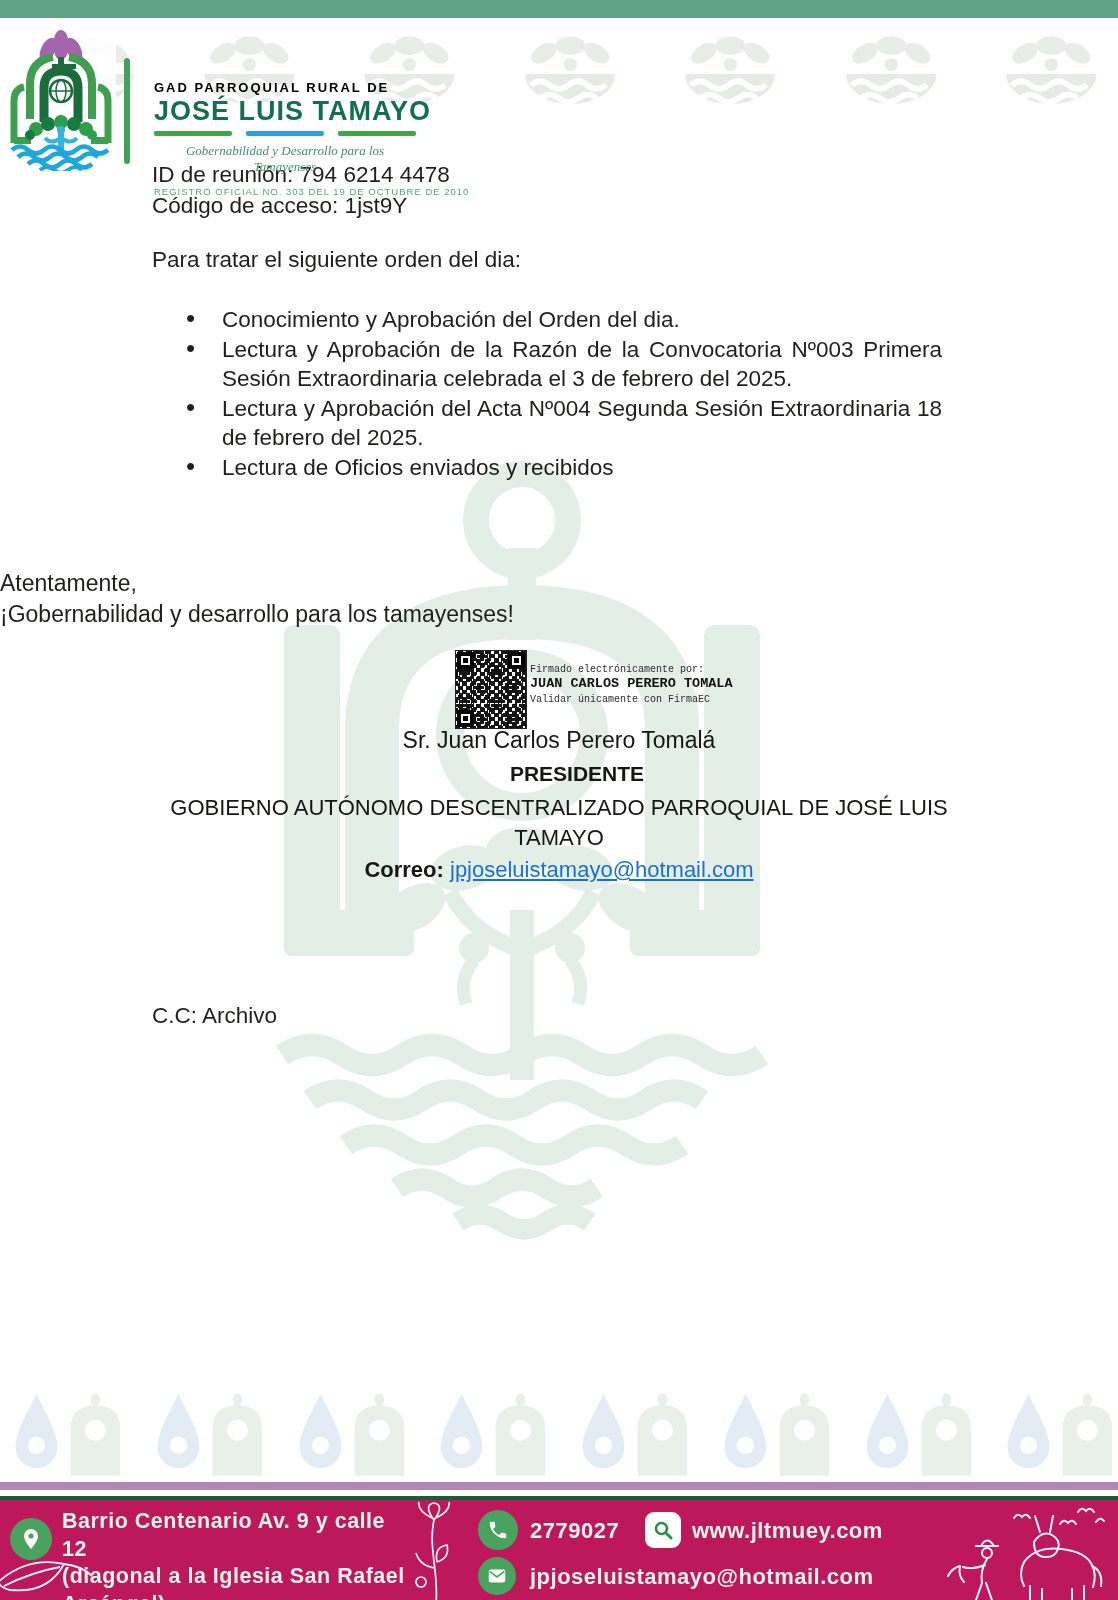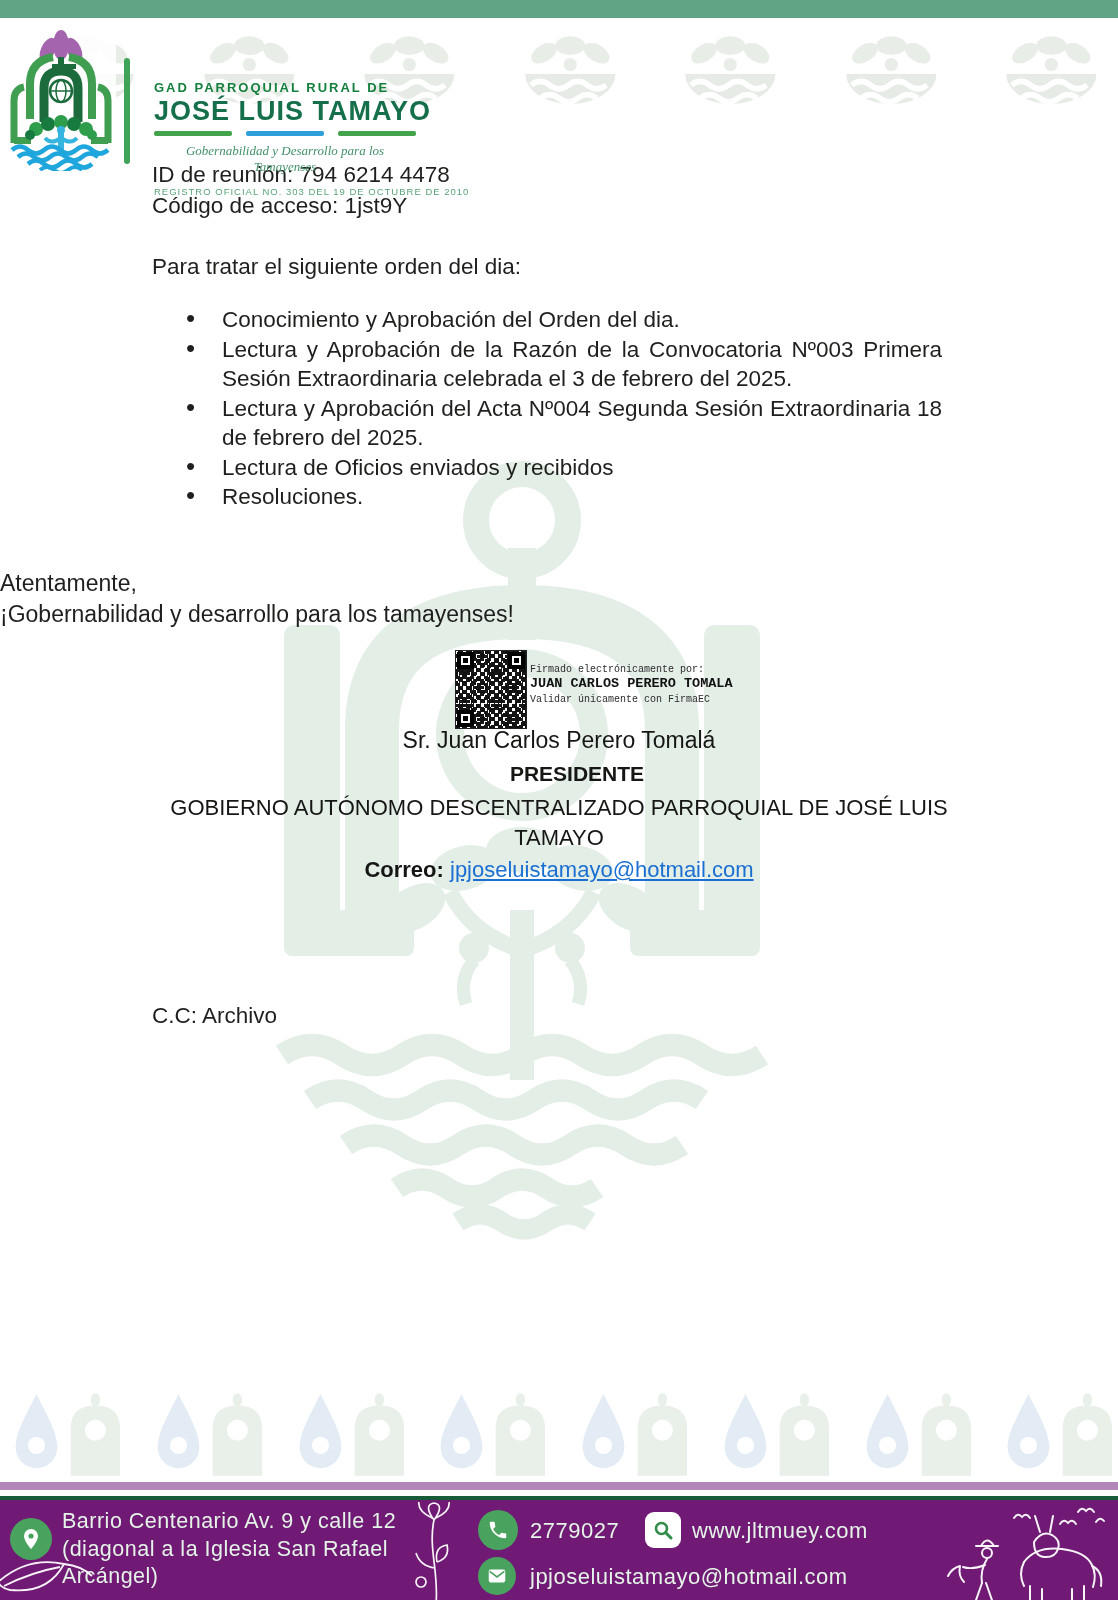--- a/index.html
+++ b/index.html
@@ -11,33 +11,33 @@
   .top-bar { position:absolute; top:0; left:0; width:1118px; height:18px; background:#61a385; z-index:3; }
   .top-pattern { position:absolute; top:22px; left:30px; width:1080px; height:112px; display:flex; gap:44px; z-index:0; }
   .bottom-pattern { position:absolute; top:1388px; left:0; width:1118px; height:94px; display:flex; gap:24px; padding-left:8px; z-index:0; overflow:hidden; }
   .sep-purple { position:absolute; top:1482px; left:0; width:1118px; height:8px; background:#b286b6; z-index:3; }
   .watermark { position:absolute; top:440px; left:222px; width:600px; height:800px; z-index:0; }
 
   
   .logo { position:absolute; top:26px; left:6px; width:110px; height:145px; z-index:4; }
   .logo-divider { position:absolute; top:58px; left:124px; width:6px; height:106px; background:#3fa457; border-radius:3px; z-index:4; }
   .header-text { position:absolute; top:80px; left:154px; z-index:4; }
-  .org-small { font-size:13px; letter-spacing:2px; color:#15803d; font-weight:600; }
+  .org-small { font-size:13px; letter-spacing:2px; color:#000000; font-weight:600; }
   .org-name { font-size:27px; font-weight:800; color:#156f4b; letter-spacing:1px; margin-top:1px; }
   .bars { display:flex; gap:14px; margin-top:4px; width:262px; }
   .bars span { height:5px; flex:1; border-radius:2px; }
   .bar-g { background:#44a34d; } .bar-b { background:#2d9fd9; }
   .org-tagline { font-family:Liberation Serif, serif; font-style:italic; font-size:13px; color:#43906a; margin-top:7px; text-align:center; width:262px; }
   .org-registry { font-size:9.5px; letter-spacing:1px; color:#5aa379; margin-top:11px; }
 
   
   .bodytext { position:absolute; left:152px; color:#1f1f1d; font-size:22.5px; z-index:2; }
   #meeting-id { top:162px; }
   #access-code { top:193px; }
-  #intro { top:254px; }
+  #intro { top:247px; }
   ul.agenda { position:absolute; left:152px; top:305px; width:790px; list-style:none; z-index:2; }
   ul.agenda li { position:relative; padding-left:70px; font-size:22.5px; line-height:29.5px; color:#1f1f1d; text-align:justify; }
   ul.agenda li::before { content:"•"; position:absolute; left:34px; top:-1px; font-size:26px; }
 
   .center-line { position:absolute; left:0; width:1118px; color:#1f1f1d; z-index:2; }
   #salutation { top:570px; font-size:23px; }
   #slogan { top:601px; font-size:23px; }
 
   
   .stamp { position:absolute; left:455px; top:650px; display:flex; align-items:flex-start; z-index:2; }
@@ -55,21 +55,21 @@
   .sig-name { font-size:23px; }
   .sig-title { font-size:21px; font-weight:bold; margin-top:8px;padding-left:36px; }
   .sig-org { font-size:22px; font-weight:normal; width:800px; margin:7px auto 0; line-height:30px; }
   .sig-mail { font-size:22px; margin-top:4px; }
   .sig-mail .lbl { font-weight:bold; }
   .sig-mail a { color:#1b6fd2; text-decoration:underline; }
 
   #cc-line { top:1003px; }
 
   
-  .footer { position:absolute; top:1496px; left:0; width:1118px; height:104px; background:#701a75; border-top:4px solid #175c36; z-index:3; overflow:hidden; color:#e5f3e8; }
+  .footer { position:absolute; top:1496px; left:0; width:1118px; height:104px; background:#be185d; border-top:4px solid #175c36; z-index:3; overflow:hidden; color:#e5f3e8;font-weight:bold; }
   .f-icon { position:absolute; border-radius:50%; background:#49a35e; display:flex; align-items:center; justify-content:center; }
   #pin-ic { left:10px; top:18px; width:42px; height:42px; }
   #ph-ic { left:478px; top:10px; width:40px; height:40px; }
   #mail-ic { left:478px; top:57px; width:38px; height:38px; }
   #web-ic { position:absolute; left:645px; top:12px; width:36px; height:36px; background:#fff; border-radius:9px; display:flex; align-items:center; justify-content:center; }
   .f-addr { position:absolute; left:62px; top:8px; width:352px; font-size:21.5px; line-height:27.5px; letter-spacing:.5px; }
   .f-val { position:absolute; font-size:22px; letter-spacing:.5px; }
   #ph-txt { left:530px; top:18px; }
   #web-txt { left:692px; top:18px; }
   #mail-txt { left:530px; top:64px; }
@@ -204,21 +204,20 @@
 
   <div class="bodytext" id="meeting-id">ID de reunión: 794 6214 4478</div>
   <div class="bodytext" id="access-code">Código de acceso: 1jst9Y</div>
   <div class="bodytext" id="intro">Para tratar el siguiente orden del dia:</div>
 
   <ul class="agenda">
     <li>Conocimiento y Aprobación del Orden del dia.</li>
     <li>Lectura y Aprobación de la Razón de la Convocatoria Nº003 Primera Sesión Extraordinaria celebrada el 3 de febrero del 2025.</li>
     <li>Lectura y Aprobación del Acta Nº004 Segunda Sesión Extraordinaria 18 de febrero del 2025.</li>
     <li>Lectura de Oficios enviados y recibidos</li>
-    <li>Resoluciones.</li>
   </ul>
 
   <div class="center-line" id="salutation">Atentamente,</div>
   <div class="center-line" id="slogan">¡Gobernabilidad y desarrollo para los tamayenses!</div>
 
   <div class="stamp">
     <div class="qr">
       <span class="f f1"></span>
         <span class="f f2"></span>
         <span class="f f3"></span>

